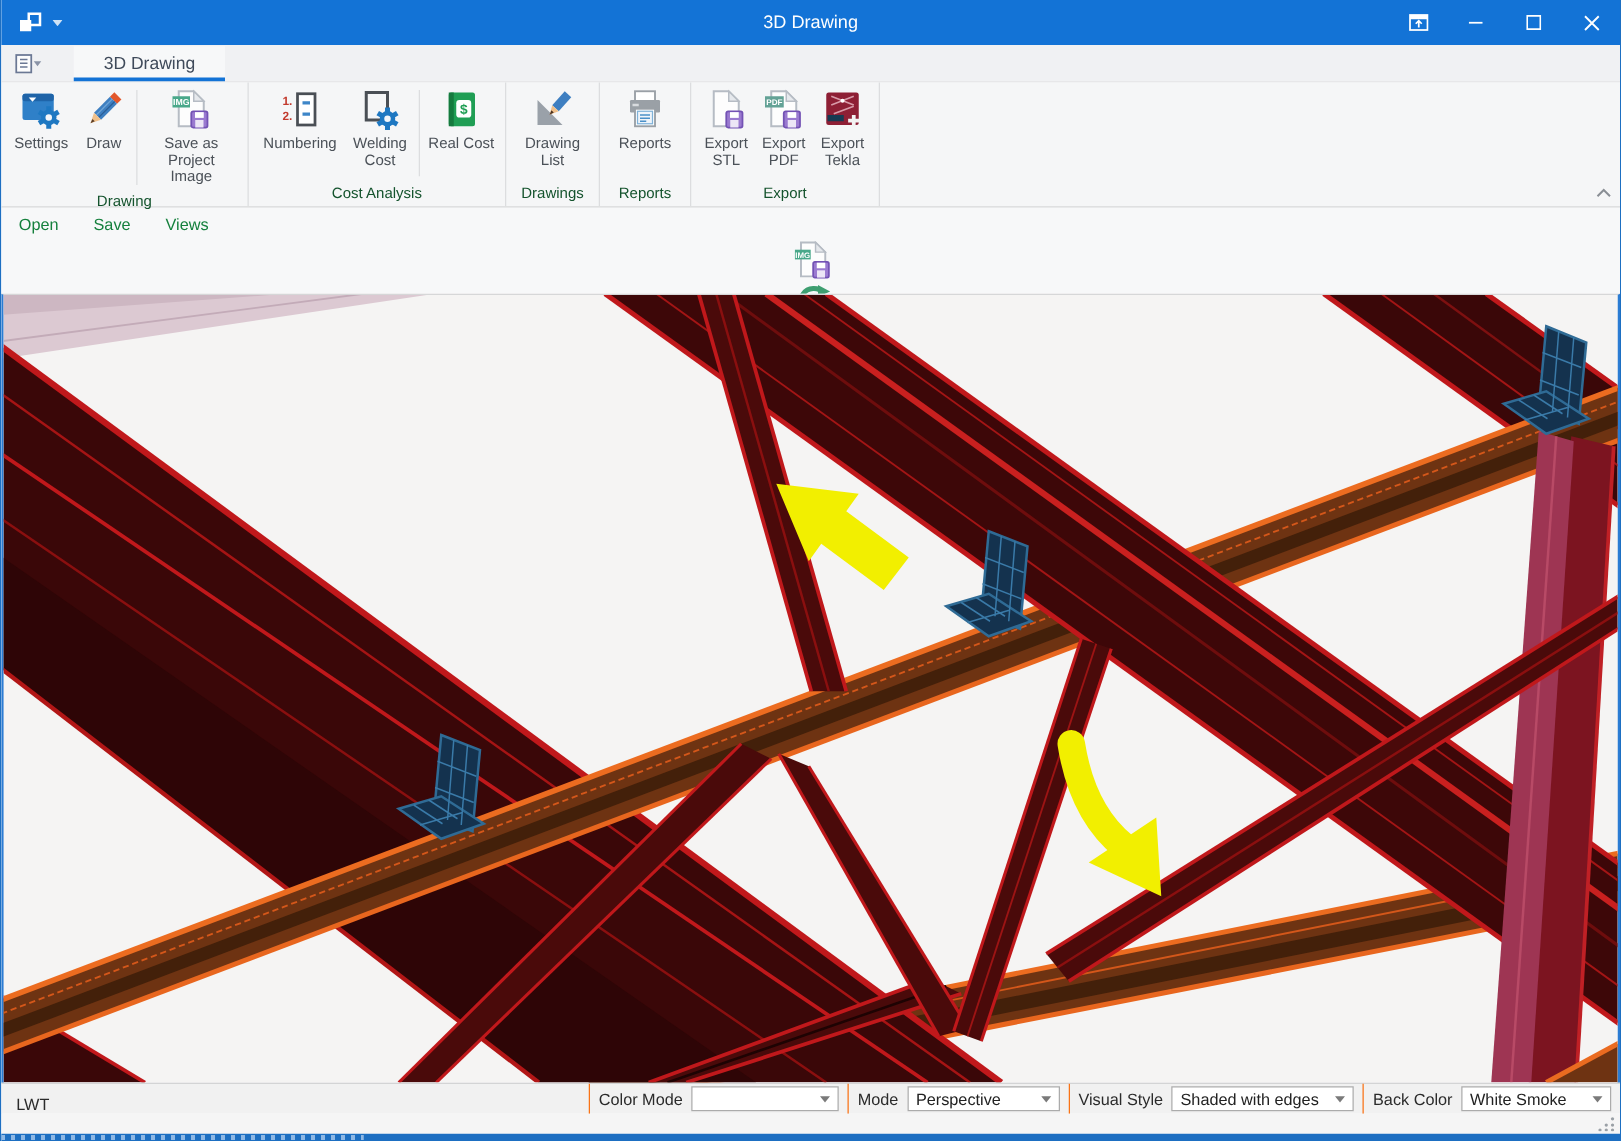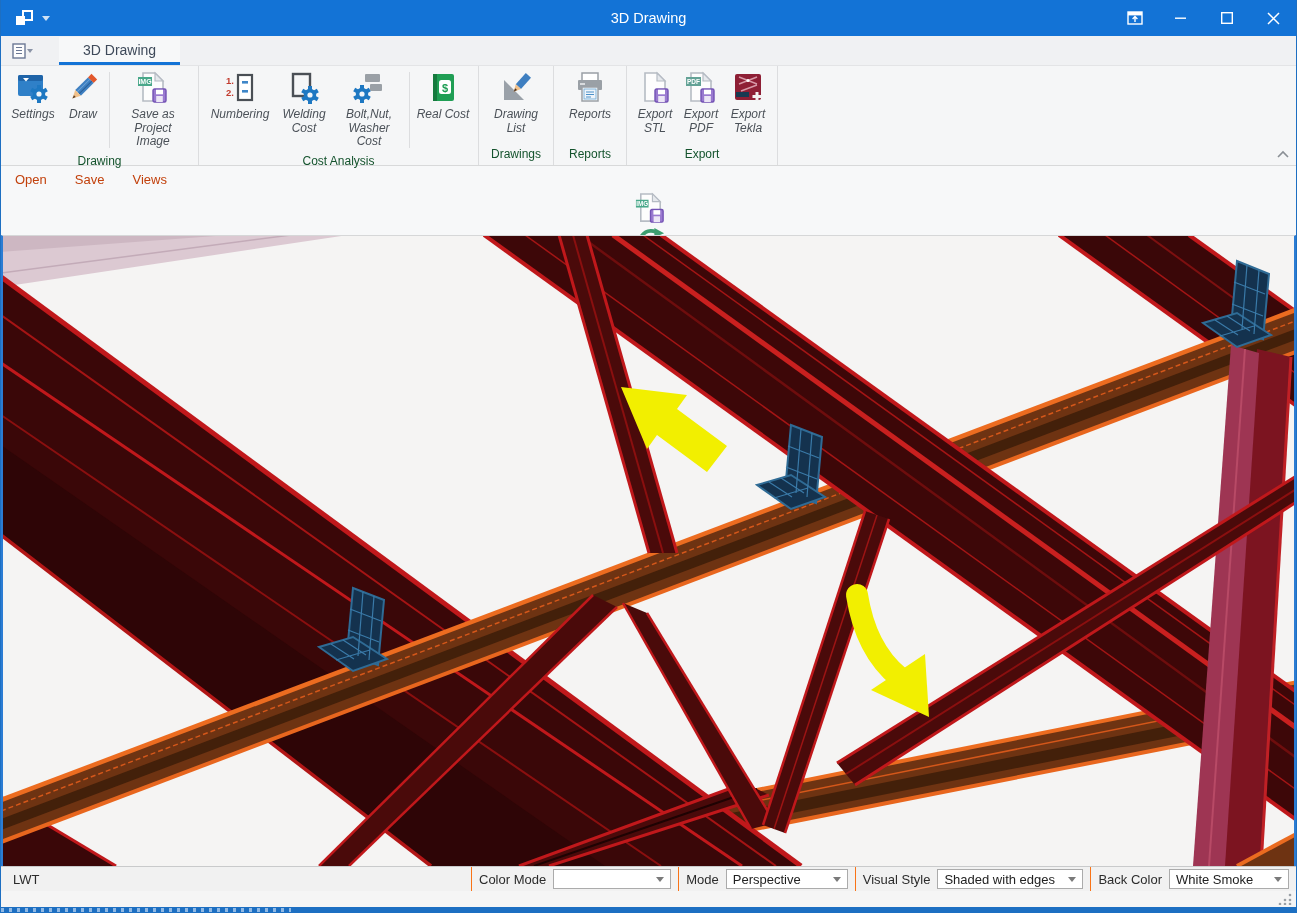--- a/index.html
+++ b/index.html
@@ -19,40 +19,40 @@
   .tab-menu-btn { width:44px; height:28px; display:flex; align-items:center; justify-content:center; }
   .tab { height:28px; margin-left:14px; padding:0 24px; background:#f7f8f9; color:#3f4a5a; font-size:14px;
          display:flex; align-items:center; border-bottom:3px solid #1373d6; }
 
   
   .ribbon { height:100px; background:#f5f6f7; border-bottom:1px solid #d8d9da; display:flex; position:relative; }
   .rgroup { display:flex; flex-direction:column; border-right:1px solid #dcdddf; padding:3px 5px 0; }
   .rbtns { display:flex; flex:1; align-items:flex-start; }
   .rbtn { display:flex; flex-direction:column; align-items:center; padding:2px 3px; }
   .rbtn svg { width:34px; height:34px; flex:none; }
-  .rlabel { font-size:12px; color:#4b5158; text-align:center; line-height:13.5px; margin-top:3px;font-style:italic; }
+  .rlabel { font-size:12px; color:#4b5158; text-align:center; line-height:13.5px; margin-top:3px; }
   .rgrouplabel { text-align:center; font-size:12px; color:#14532d; padding:3px 0 4px; }
   .gsep { width:1px; background:#dcdddf; align-self:stretch; margin:3px 3px; }
   .ribbon-chevron { position:absolute; right:6px; bottom:4px; width:14px; height:12px; }
 
   
-  .tb-menu { height:26px; display:flex; align-items:center; background:#f7f8f9; font-size:13px; color:#c2410c; }
+  .tb-menu { height:26px; display:flex; align-items:center; background:#f7f8f9; font-size:13px; color:#15803d; }
   .tb-menu span { padding:0 14px; }
   .tb-icons { height:43px; background:#f7f8f9; display:flex; align-items:center; padding-left:4px;flex-direction:column; }
   .tbtn { width:40px; height:38px; display:flex; align-items:center; justify-content:center; }
   .tbtn svg { width:33px; height:33px; }
   .tsep { width:1px; height:30px; background:#dadbdd; margin:0 5px; }
 
   
   .viewport { height:631px; border-top:1px solid #d6d7d8; border-left:2px solid #2b7cd3; border-right:2px solid #2b7cd3;
               background:#f5f4f3; position:relative; overflow:hidden; }
   .viewport svg.scene { position:absolute; left:-2px; top:-1px; }
 
   
-  .status1 { height:25px; background:#f1f1f1; border-top:1px solid #c9cacb; display:flex; align-items:center;
+  .status1 { height:25px; background:#f1f1f1; border-top:1px solid #c9cacb; display:flex; align-items:flex-end;
              font-size:13px; color:#2b2b2b; }
   .s-left { padding-left:12px; flex:1; }
   .sfield { display:flex; align-items:center; height:100%; border-left:1px solid #f97316; padding:0 7px; gap:7px; }
   .sdd { background:#fff; border:1px solid #ababab; height:20px; display:flex; align-items:center;
          padding:0 6px; font-size:13px; color:#222; }
   .sdd .val { flex:1; white-space:nowrap; overflow:hidden; }
   .sdd .caret { width:0; height:0; border-left:4px solid transparent; border-right:4px solid transparent;
                 border-top:5px solid #7a7a7a; margin-left:6px; flex:none; }
   .w-cm{width:118px}.w-md{width:122px}.w-vs{width:146px}.w-bc{width:120px}
   .status2 { height:16px; background:#f5f5f5; position:relative; }
@@ -187,28 +187,20 @@
         </svg>
         <span class="rlabel">Numbering</span>
       </div>
       <div class="rbtn" style="width:56px">
         <svg viewBox="0 0 34 34">
           <rect x="6" y="3" width="17" height="22" fill="#f5f6f7" stroke="#4a4f55" stroke-width="2.4"></rect>
           <use href="#gearg" transform="translate(23,24)"></use>
         </svg>
         <span class="rlabel">Welding Cost</span>
       </div>
-      <div class="rbtn" style="width:74px">
-        <svg viewBox="0 0 34 34">
-          <rect x="13" y="3" width="15" height="8" rx="1" fill="#9aa0a6"></rect>
-          <rect x="18" y="13" width="12" height="7" rx="1" fill="#9aa0a6"></rect>
-          <use href="#gearg" transform="translate(10,23)"></use>
-        </svg>
-        <span class="rlabel">Bolt,Nut, Washer Cost</span>
-      </div>
       <div class="gsep"></div>
       <div class="rbtn" style="width:60px">
         <svg viewBox="0 0 34 34">
           <rect x="7" y="3" width="21" height="27" rx="2" fill="#1f9e54"></rect>
           <rect x="7" y="3" width="4" height="27" fill="#157a3e"></rect>
           <rect x="13" y="9" width="12" height="14" rx="2.5" fill="#fff"></rect>
           <text x="19" y="20.5" text-anchor="middle" font-size="11" font-weight="bold" fill="#1f9e54" font-family="Liberation Sans, sans-serif">$</text>
         </svg>
         <span class="rlabel">Real Cost</span>
       </div>

